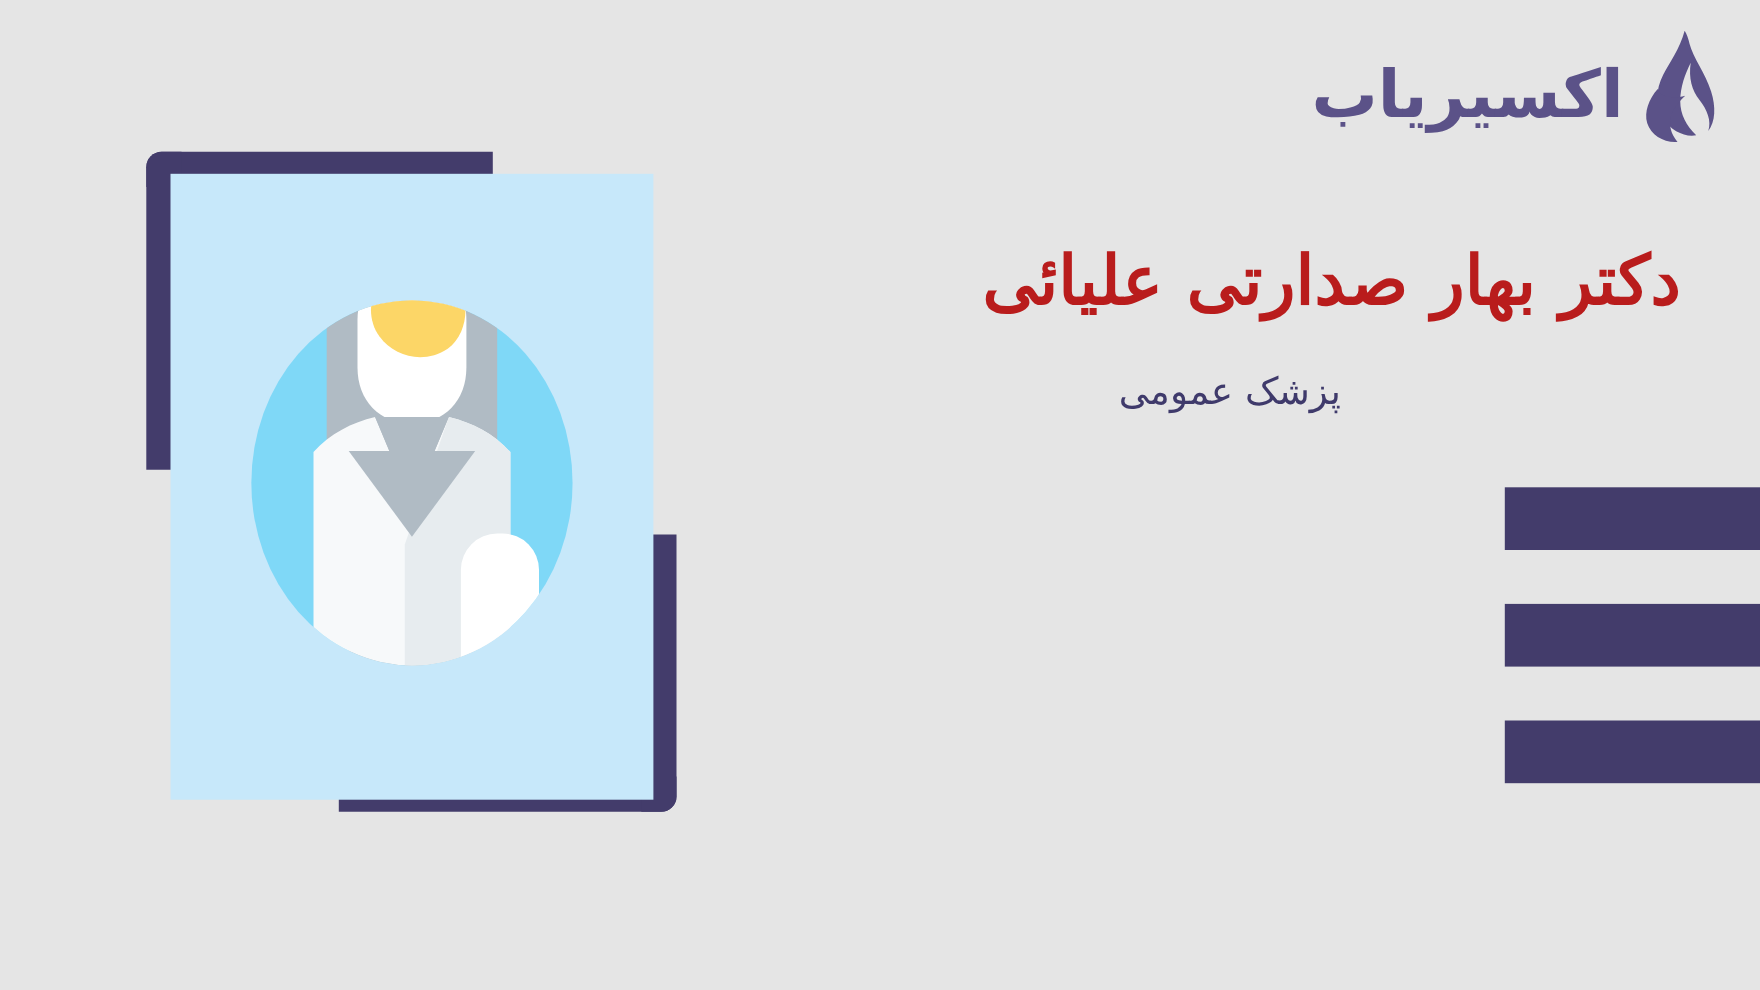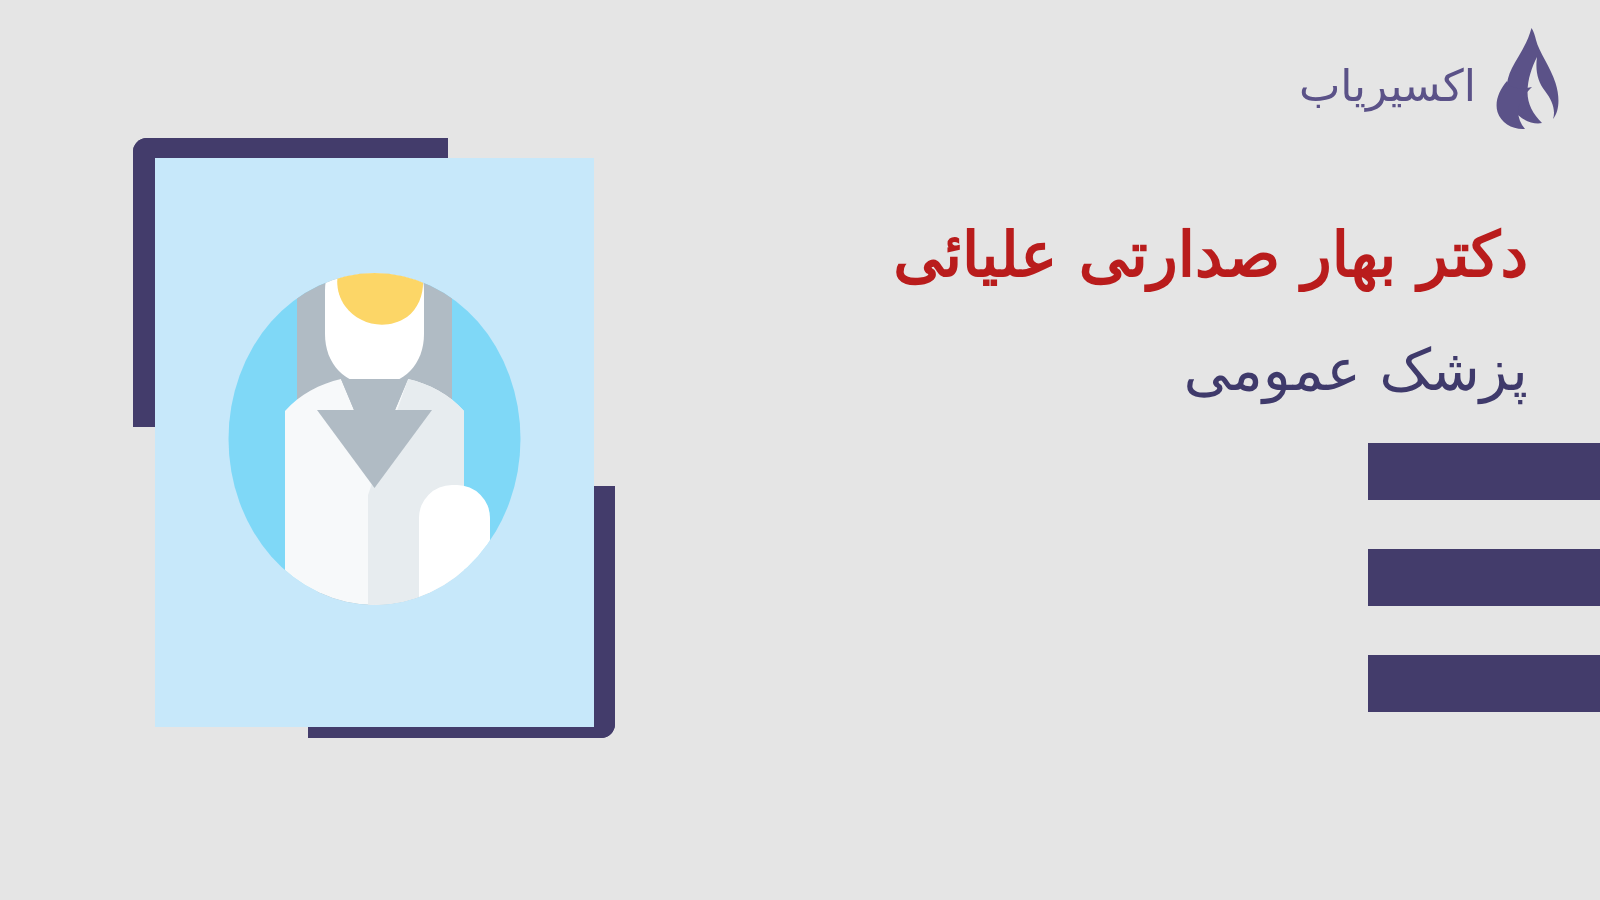--- a/index.html
+++ b/index.html
@@ -20,22 +20,22 @@
   #brand {
     position:absolute;
     top:26px; right:40px;
     display:flex; flex-direction:row; align-items:center;
     gap:10px;
     direction:rtl;
   }
   #brand-flame { display:block; width:74px; height:104px; }
   #brand-name {
     font-family:"DejaVu Sans", sans-serif;
-    font-size:44px;
-    font-weight:400;
+    font-size:60px;
+    font-weight:700;
     color:#5b5288;
     letter-spacing:1px;
     line-height:1;
     white-space:nowrap;
     margin-top:16px;
   }
 
   
   #doctor-name {
     position:absolute;
@@ -49,24 +49,24 @@
     line-height:1.18;
     color:#b91c1c;
     white-space:nowrap;
     direction:rtl;
   }
   #doctor-specialty {
     position:absolute;
     right:72px;
     top:336px;
     width:820px;
-    text-align:right;
+    text-align:center;
     font-family:"DejaVu Serif", serif;
     font-weight:400;
-    font-size:58px;
+    font-size:34px;
     line-height:1.2;
     color:#3f3a6b;
     white-space:nowrap;
     direction:rtl;
   }
 
   
   .deco-bar {
     position:absolute;
     left:1368px;

